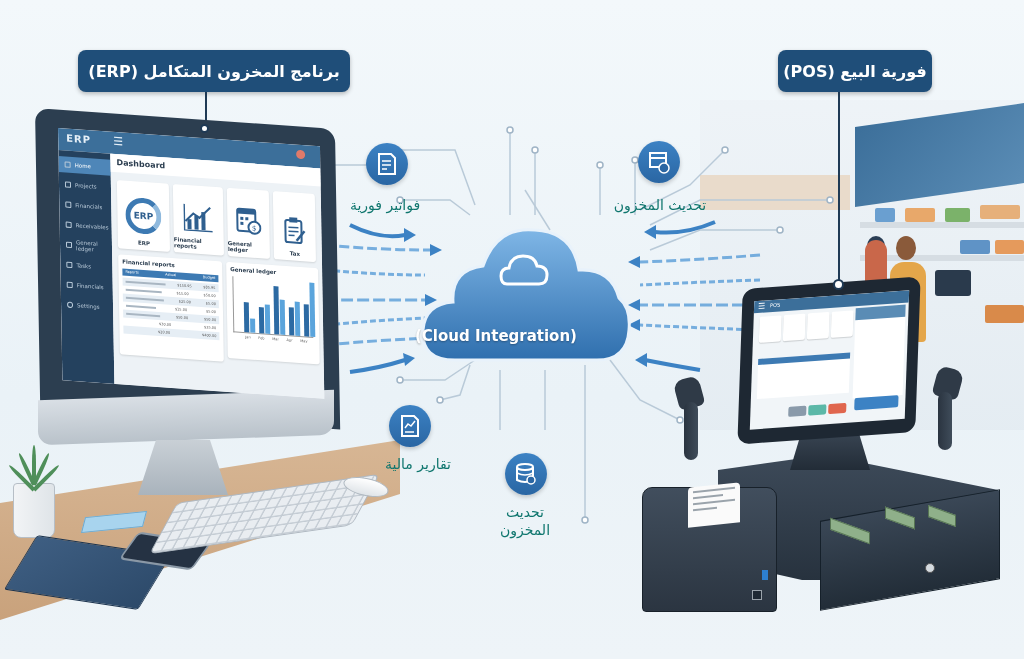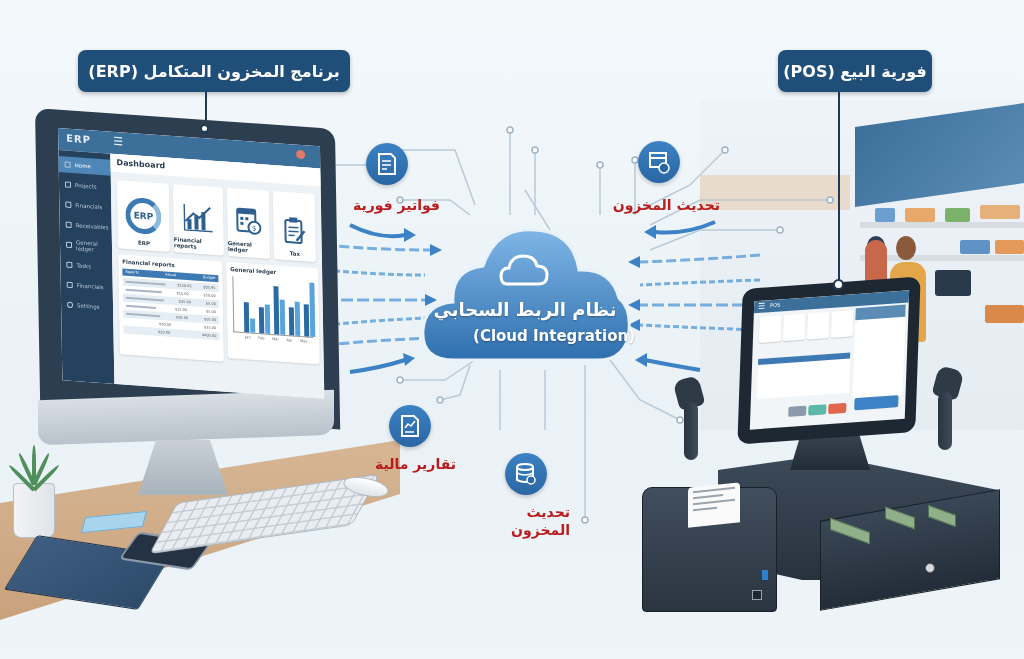--- a/index.html
+++ b/index.html
@@ -114,25 +114,25 @@
   .notebook { left: 15px; top: 545px; width: 145px; height: 55px; background: linear-gradient(135deg,#3e5e82,#2d4a6a); border-radius: 3px; transform: skewX(-25deg) rotate(8deg); border: 1px solid #1d3550; }
   .phone { left: 125px; top: 537px; width: 80px; height: 28px; background: #253243; border: 2px solid #8a98a6; border-radius: 5px; transform: skewX(-30deg) rotate(8deg); }
   .keyboard { left: 172px; top: 488px; width: 185px; height: 52px; background: #e9edf1; border: 1px solid #aeb7c0; border-radius: 6px; transform: skewX(-35deg) rotate(-9deg);
     background-image: linear-gradient(90deg, transparent 8px, #c2cad2 9px), linear-gradient(180deg, transparent 8px, #c2cad2 9px);
     background-size: 10px 10px; }
   .mouse { left: 343px; top: 478px; width: 46px; height: 18px; background: linear-gradient(180deg,#fff,#dfe4e8); border-radius: 50%; border: 1px solid #b0b9c1; transform: rotate(12deg); }
 
   
   .cloud-wrap { left: 415px; top: 215px; width: 220px; height: 150px; }
   .cloud-text-ar { left: 0; top: 84px; width: 220px; text-align: center; color: #fff; font-size: 18px; font-weight: bold; direction: rtl; text-shadow: 0 1px 2px rgba(0,0,0,.3); }
-  .cloud-text-en { left: 0; top: 112px; width: 220px; text-align: right; color: #fff; font-size: 15px; font-weight: bold; text-shadow: 0 1px 2px rgba(0,0,0,.3); }
+  .cloud-text-en { left: 0; top: 112px; width: 220px; text-align: left; color: #fff; font-size: 15px; font-weight: bold; text-shadow: 0 1px 2px rgba(0,0,0,.3); }
 
   
   .ficon { width: 42px; height: 42px; border-radius: 50%; background: linear-gradient(180deg,#3c82c4,#2a66a3); display: flex; align-items: center; justify-content: center; box-shadow: 0 2px 4px rgba(0,0,0,.2); }
-  .flabel { font-size: 14px; font-weight: bold; color: #b91c1c; direction: rtl; text-align: right; line-height: 1.3; }
+  .flabel { font-size: 14px; font-weight: normal; color: #0f766e; direction: rtl; text-align: center; line-height: 1.3; }
 
   
   .pos-screen-frame {
     left: 740px; top: 283px; width: 178px; height: 155px;
     background: #1e2833;
     border-radius: 12px;
     transform: skewY(-6deg) rotate(2deg);
   }
   .pos-screen {
     left: 752px; top: 296px; width: 155px; height: 128px;
@@ -448,21 +448,20 @@
   <defs>
     <linearGradient id="cg" x1="0" y1="0" x2="0" y2="1">
       <stop offset="0" stop-color="#7fb6e6"></stop>
       <stop offset="1" stop-color="#2f6fae"></stop>
     </linearGradient>
   </defs>
   <path d="M40 148 Q6 148 8 118 Q10 92 38 90 Q36 58 68 54 Q82 14 120 18 Q158 20 164 58 Q196 56 204 86 Q216 96 214 118 Q212 148 182 148 Z" fill="url(#cg)" stroke="#e8f2fb" stroke-width="3"></path>
   <path d="M92 72 Q86 72 86 64 Q86 56 94 56 Q96 44 108 44 Q120 44 122 54 Q132 54 132 63 Q132 72 124 72 Z" fill="none" stroke="#ffffff" stroke-width="3"></path>
 </svg>
 <div class="abs cloud-wrap">
-  <div class="abs cloud-text-ar">نظام الربط السحابي</div>
   <div class="abs cloud-text-en">(Cloud Integration)</div>
 </div>
 
 <div class="abs ficon" style="left:366px;top:143px;">
   <svg width="22" height="24">
       <path d="M3 2 L15 2 L19 6 L19 22 L3 22 Z" fill="none" stroke="#fff" stroke-width="2"></path>
       <g stroke="#fff" stroke-width="1.5">
         <line x1="6" y1="9" x2="15" y2="9"></line>
         <line x1="6" y1="13" x2="15" y2="13"></line>
         <line x1="6" y1="17" x2="11" y2="17"></line>
@@ -480,21 +479,21 @@
 </div>
 <div class="abs flabel" style="left:600px;top:196px;width:120px;">تحديث المخزون</div>
 
 <div class="abs ficon" style="left:389px;top:405px;">
   <svg width="22" height="24">
       <path d="M3 2 L15 2 L19 6 L19 22 L3 22 Z" fill="none" stroke="#fff" stroke-width="2"></path>
       <path d="M6 14 L9 10 L12 12 L16 7" stroke="#fff" stroke-width="1.5" fill="none"></path>
       <line x1="6" y1="18" x2="15" y2="18" stroke="#fff" stroke-width="1.5"></line>
     </svg>
 </div>
-<div class="abs flabel" style="left:356px;top:455px;width:100px;">
+<div class="abs flabel" style="left:368px;top:455px;width:100px;">
   <span>تقارير مالية</span>
 </div>
 
 <div class="abs ficon" style="left:505px;top:453px;">
   <svg width="22" height="24">
       <ellipse cx="10" cy="5" rx="8" ry="3" fill="none" stroke="#fff" stroke-width="2"></ellipse>
       <path d="M2 5 L2 18 Q10 22 18 18 L18 5" fill="none" stroke="#fff" stroke-width="2"></path>
       <path d="M2 11 Q10 15 18 11" fill="none" stroke="#fff" stroke-width="1.5"></path>
       <circle cx="16" cy="18" r="4" fill="#2a66a3" stroke="#fff" stroke-width="1.5"></circle>
     </svg>

